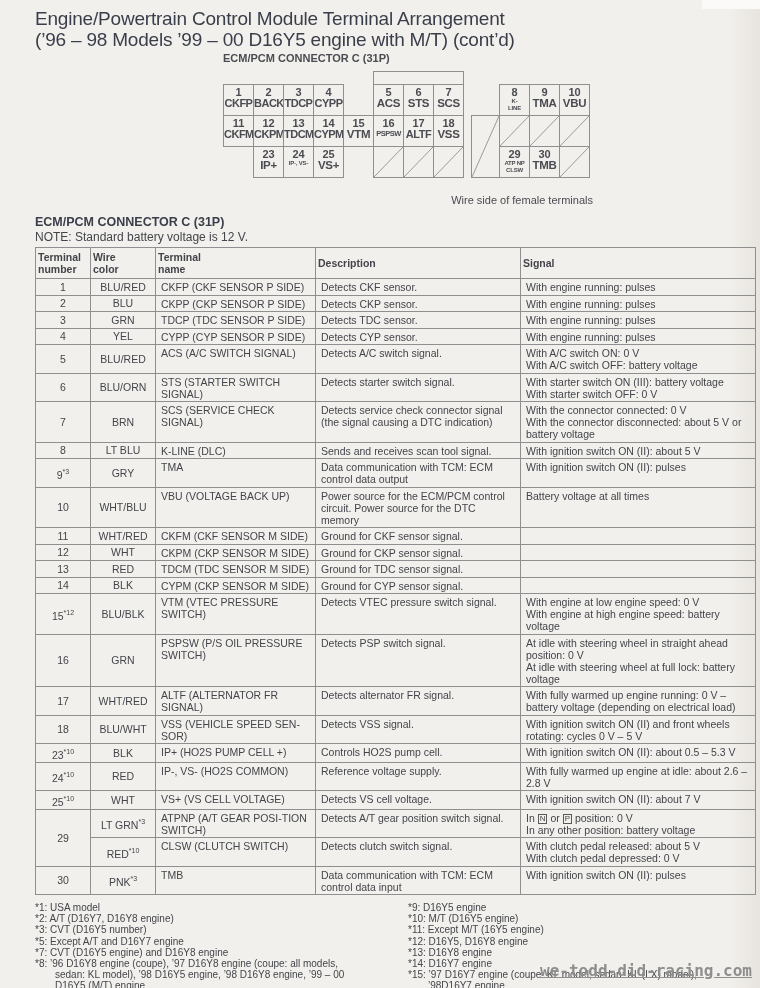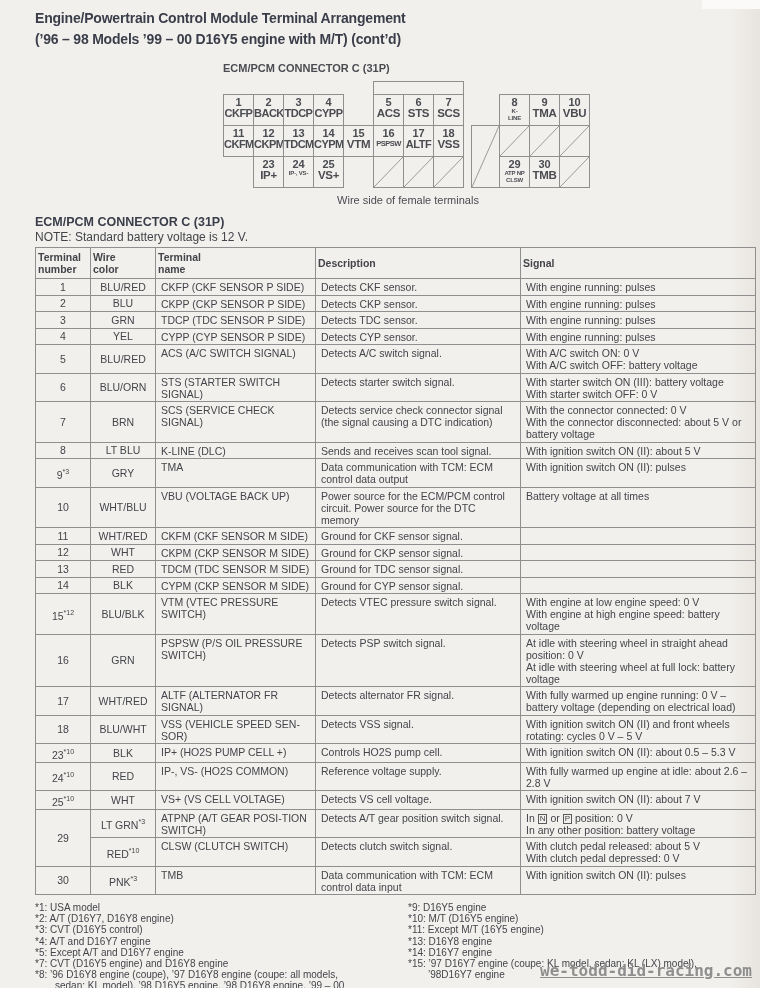--- a/index.html
+++ b/index.html
@@ -3,33 +3,33 @@
 <meta charset="utf-8">
 <style>
   html,body{margin:0;padding:0;}
   body{
     width:760px;height:988px;background:#f2f0ec;
     font-family:"Liberation Sans",sans-serif;color:#3f4147;overflow:hidden;
   }
   .page{position:relative;width:760px;height:988px;box-sizing:border-box;padding:8px 0 0 35px;
     background:linear-gradient(to right,#f2f0ec 96%,#e7e4df 100%);}
   .corner-artifact{position:absolute;top:0;right:0;width:58px;height:9px;background:#fbfaf8;}
-  .title{font-size:14px;line-height:21px;font-weight:bold;color:#3a3e4a;margin:0 0 12px 0;letter-spacing:-0.2px;}
+  .title{font-size:19px;line-height:21px;font-weight:normal;color:#3a3e4a;margin:0 0 2px 0;letter-spacing:-0.2px;}
   .conn-heading{margin-left:188px;font-size:11px;font-weight:bold;color:#4a4c52;margin-bottom:7px;}
   .diagram{position:relative;margin-left:188px;width:370px;height:108px;}
   .pin{position:absolute;border:1px solid #8f8f8f;box-sizing:border-box;text-align:center;overflow:hidden;}
   .pnum{font-weight:bold;font-size:11px;line-height:12px;margin-top:1px;color:#4a4c52;}
   .plbl{font-weight:bold;white-space:pre-line;color:#4a4c52;}
   .plbl.lg{font-size:11.5px;line-height:11px;letter-spacing:-0.3px;}
   .plbl.md{font-size:11px;line-height:10px;letter-spacing:-0.5px;}
   .plbl.sm{font-size:7.5px;line-height:9px;letter-spacing:-0.5px;}
   .plbl.xs{font-size:6px;line-height:6.5px;letter-spacing:-0.2px;}
   .ktab{position:absolute;border:1px solid #8f8f8f;box-sizing:border-box;}
   .pin svg{position:absolute;left:0;top:0;width:100%;height:100%;}
-  .caption{margin-left:188px;width:370px;text-align:center;font-size:11px;color:#4a4c52;margin-top:5px;}
+  .caption{margin-left:188px;width:370px;text-align:right;font-size:11px;color:#4a4c52;margin-top:15px;}
   .sec-heading{font-size:12.5px;font-weight:bold;color:#3a3e4a;margin-top:9px;}
   .note{width:720px;text-align:left;font-size:12px;color:#43454b;margin:1px 0 3px 0;}
   table{border-collapse:collapse;width:720px;table-layout:fixed;}
   th,td{border:1px solid #8f8f8f;}
   th{font-size:10.5px;font-weight:bold;text-align:left;white-space:pre-line;padding:3px 2px;line-height:12px;color:#43454b;}
   td{font-size:10.5px;padding:1.5px 5px;line-height:12px;color:#43454b;}
   .c-num{text-align:center;vertical-align:middle;}
   .c-wire{text-align:center;vertical-align:middle;}
   .c-name,.c-desc,.c-sig{vertical-align:top;padding-top:2px;}
   sup{font-size:7px;}
@@ -383,32 +383,32 @@
           <td class="c-desc">Data communication with TCM: ECM control data input</td>
           <td class="c-sig">With ignition switch ON (II): pulses</td>
         </tr>
       </tbody>
   </table>
 
   <div class="footnotes">
     <ul class="fn-left" id="fn-left">
         <li>*1: USA model</li>
         <li>*2: A/T (D16Y7, D16Y8 engine)</li>
-        <li>*3: CVT (D16Y5 control)</li>
-        <li>*4: A/T and D16Y7 engine</li>
+        <li>*3: CVT (D16Y5 number)</li>
         <li>*5: Except A/T and D16Y7 engine</li>
         <li>*7: CVT (D16Y5 engine) and D16Y8 engine</li>
         <li>*8: ’96 D16Y8 engine (coupe), ’97 D16Y8 engine (coupe: all models,
 sedan: KL model), ’98 D16Y5 engine, ’98 D16Y8 engine, ’99 – 00
 D16Y5 (M/T) engine</li>
       </ul>
     <ul class="fn-right" id="fn-right">
         <li>*9: D16Y5 engine</li>
         <li>*10: M/T (D16Y5 engine)</li>
         <li>*11: Except M/T (16Y5 engine)</li>
+        <li>*12: D16Y5, D16Y8 engine</li>
         <li>*13: D16Y8 engine</li>
         <li>*14: D16Y7 engine</li>
         <li>*15: ’97 D16Y7 engine (coupe: KL model, sedan: KL (LX) model),
 ’98D16Y7 engine</li>
       </ul>
   </div>
 
   <div class="watermark">we-todd-did-racing.com</div>
 </div>
 

